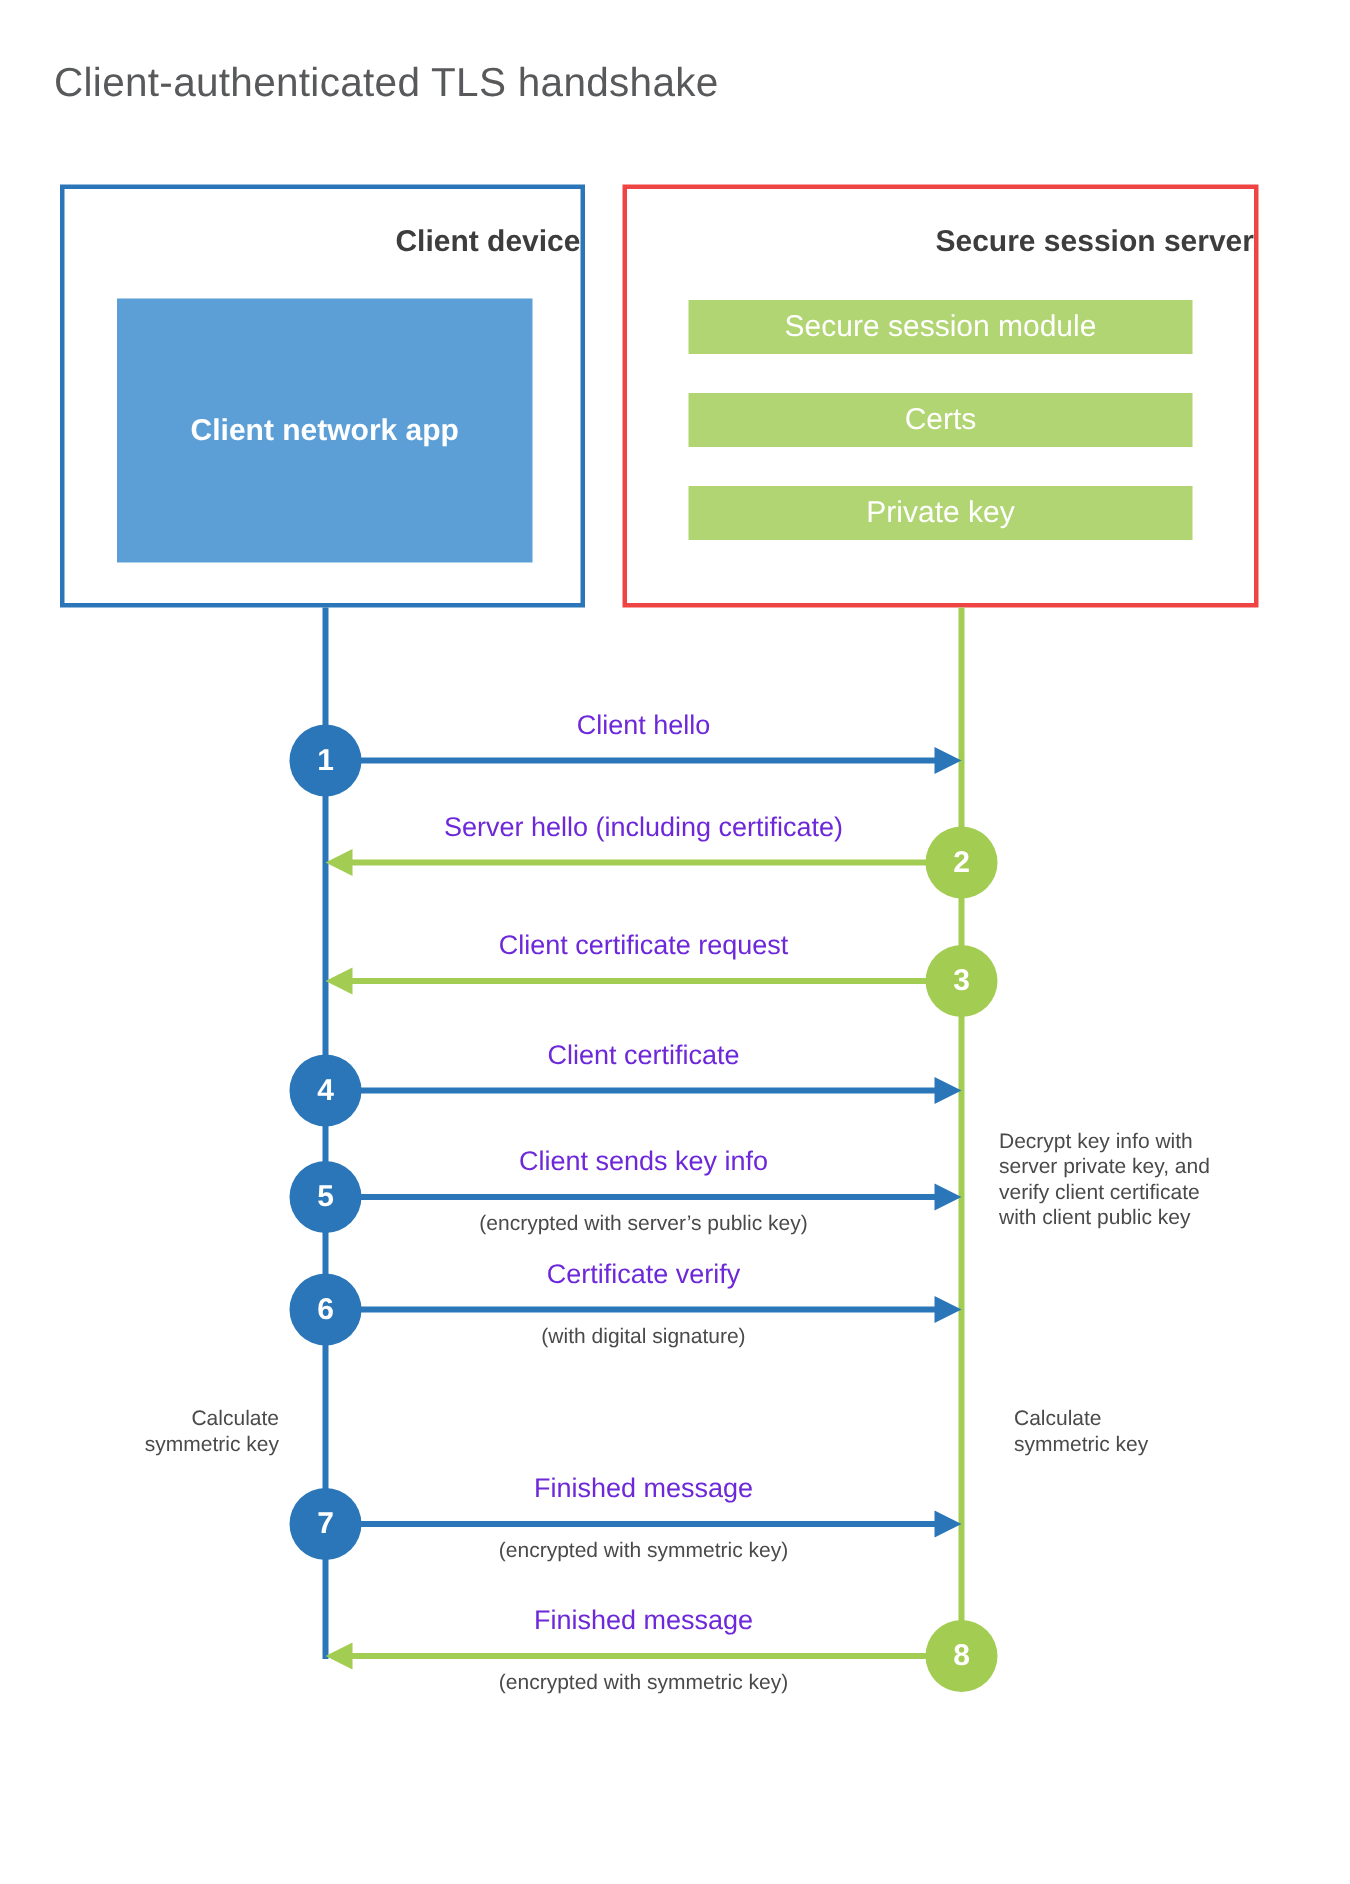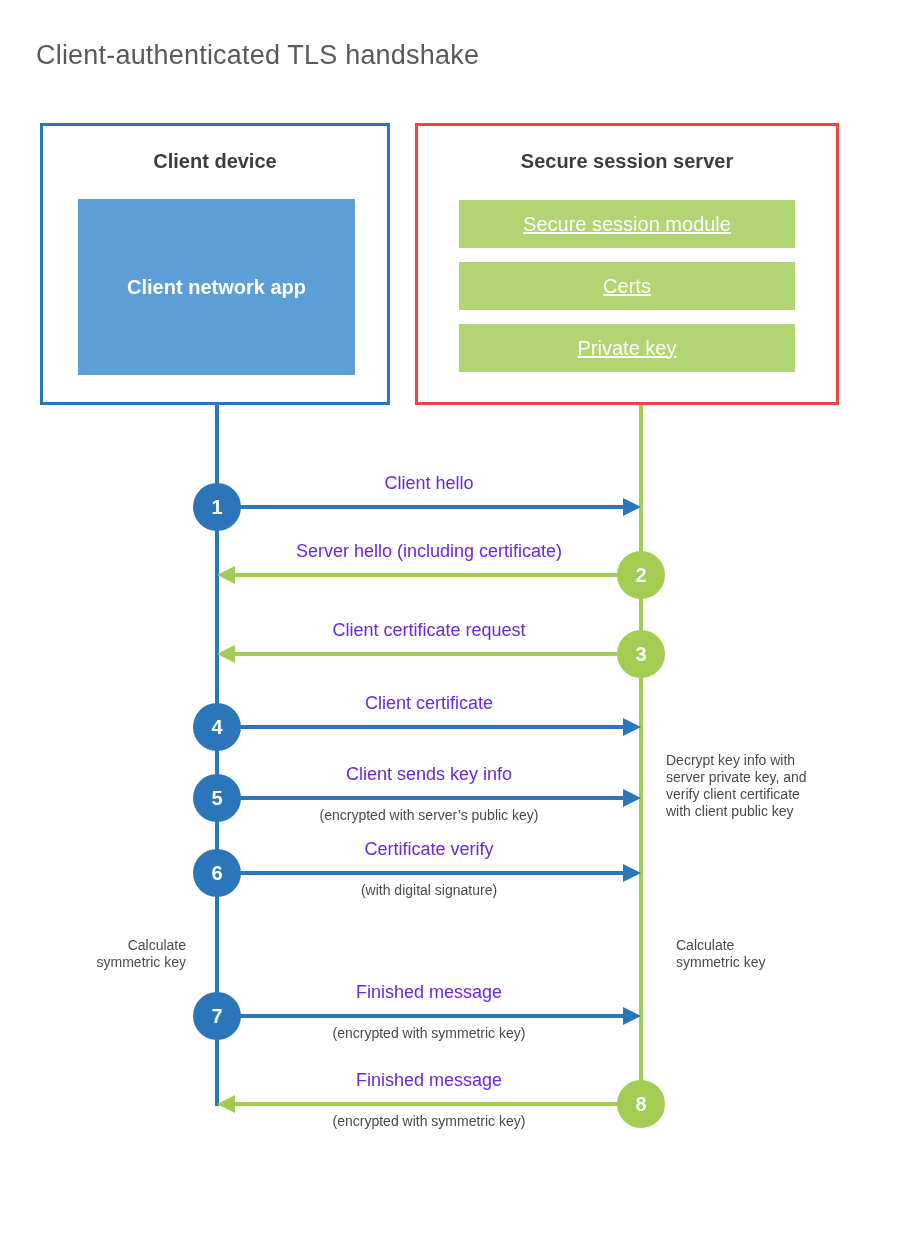--- a/index.html
+++ b/index.html
@@ -6,27 +6,27 @@
   .canvas{position:relative;width:900px;height:1256px;background:#ffffff;overflow:hidden;
           font-family:"Liberation Sans",sans-serif;}
   .abs{position:absolute;margin-top:12px;}
 
   .page-title{left:36px;top:28px;font-size:27px;color:#58595b;letter-spacing:.2px;}
 
   
   .actor-box{position:absolute;top:123px;height:276px;background:#fff;}
   .client-box{left:40px;width:344px;border:3px solid #2b76b9;}
   .server-box{left:415px;width:418px;border:3px solid #ef4444;}
-  .actor-title{margin-top:24px;text-align:center;font-size:20px;font-weight:bold;color:#3d3d3d;}
+  .actor-title{margin-top:24px;text-align:right;font-size:20px;font-weight:bold;color:#3d3d3d;}
   .client-app{position:absolute;left:35px;top:73px;width:277px;height:176px;background:#5b9fd6;
               color:#fff;font-size:20px;display:flex;align-items:center;justify-content:center;
               text-align:center;line-height:1.3;}
   .client-app span{display:block;width:200px;font-weight:bold;}
-  .server-bar{position:absolute;left:41px;width:336px;height:48px;background:#b2d573;color:#fff;
-              font-size:20px;display:flex;align-items:center;justify-content:center;text-decoration:underline;}
+  .server-bar{position:absolute;left:41px;width:336px;height:36px;background:#b2d573;color:#fff;
+              font-size:20px;display:flex;align-items:center;justify-content:center;}
 
   
   .vline{position:absolute;top:405px;width:4px;height:701px;}
   .vline-client{left:215px;background:#2b76b9;}
   .vline-server{left:639px;background:#a3cc52;}
 
   
   .step{position:absolute;left:0;width:900px;height:0;}
   .badge{position:absolute;top:-24px;width:48px;height:48px;border-radius:50%;color:#fff;
          font-size:20px;font-weight:bold;display:flex;align-items:center;justify-content:center;}

